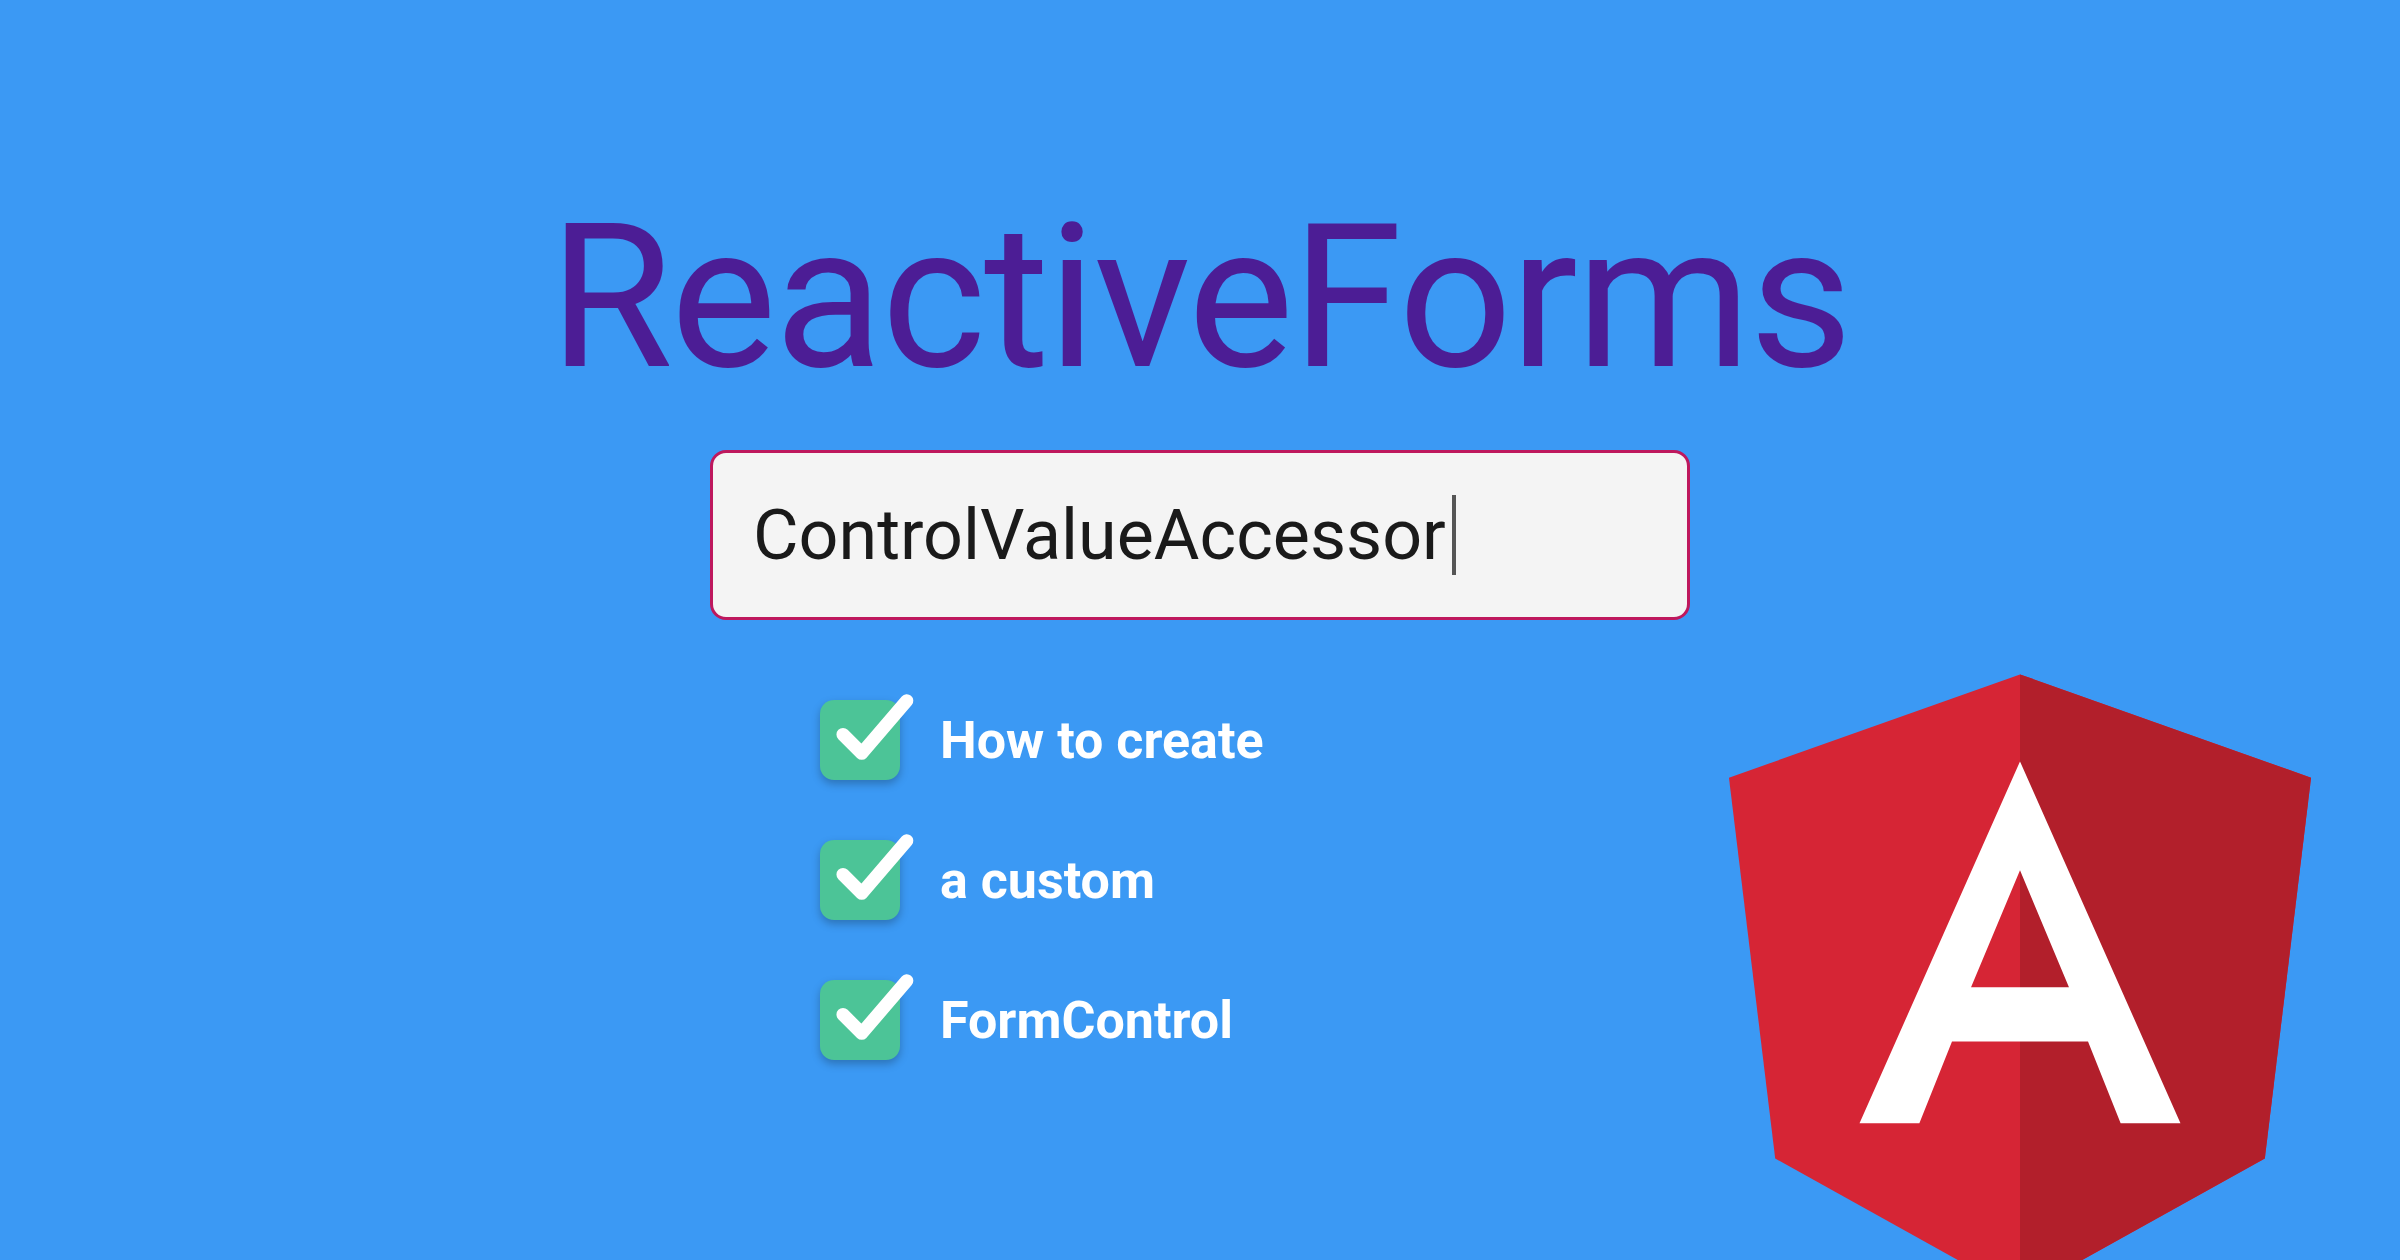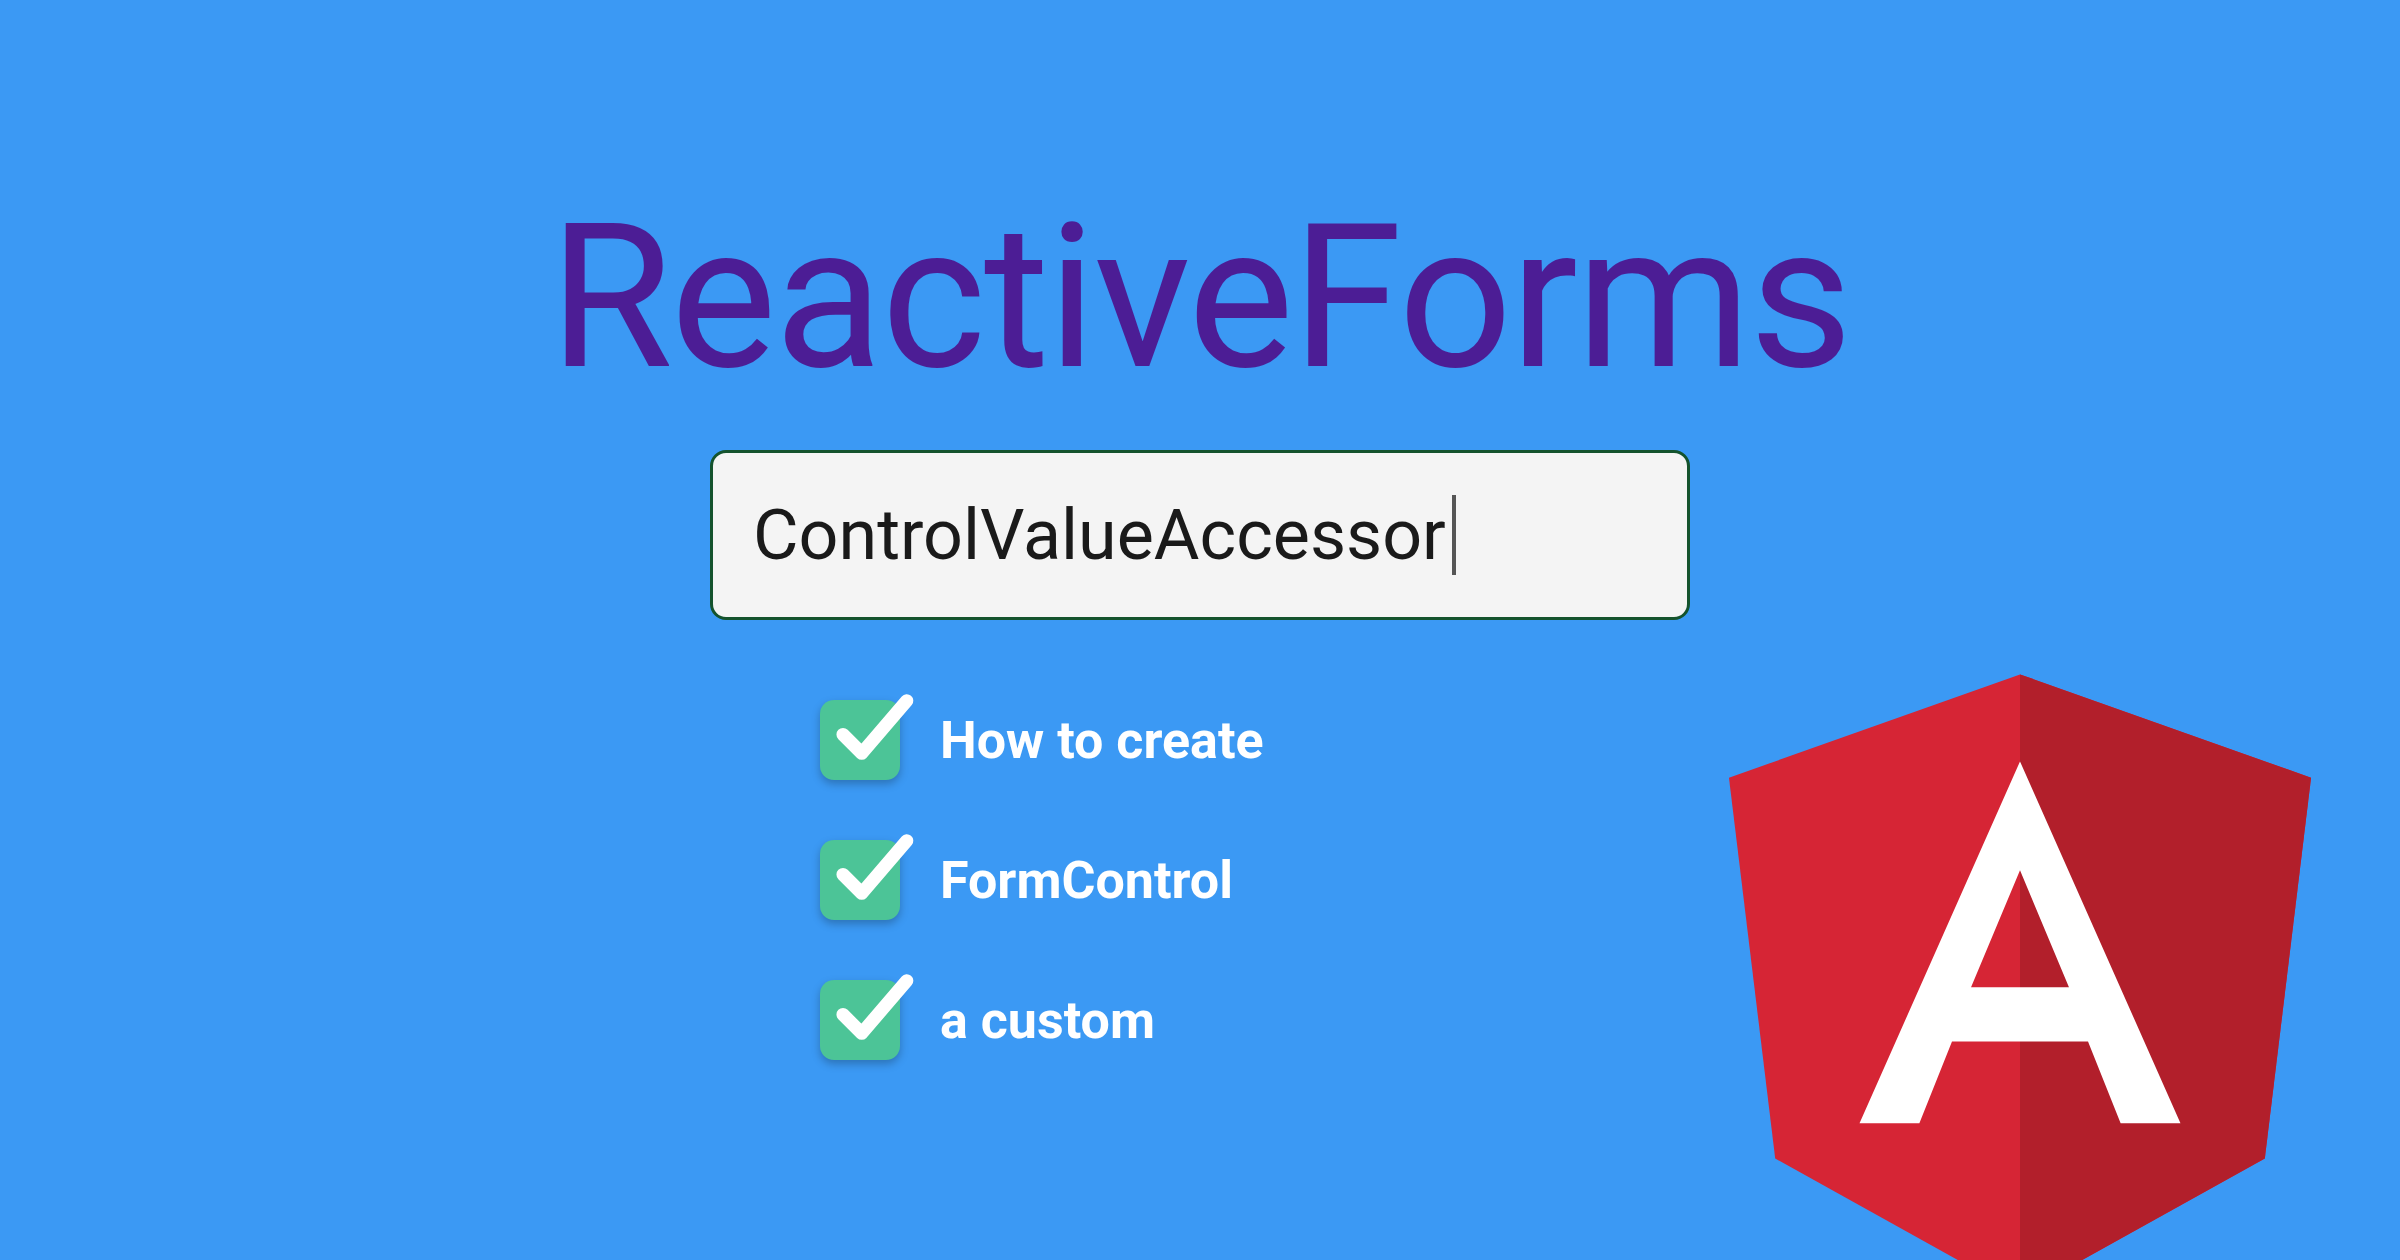--- a/index.html
+++ b/index.html
@@ -28,21 +28,21 @@
     margin-top: 40px;
   }
   .input-box {
     position: absolute;
     top: 450px;
     left: 50%;
     transform: translateX(-50%);
     width: 980px;
     height: 170px;
     background: #f4f4f4;
-    border: 3px solid #14532d;
+    border: 3px solid #be185d;
     border-radius: 16px;
     display: flex;
     align-items: center;
     padding-left: 40px;
   }
   .input-text {
     font-size: 70px;
     color: #1a1a1a;
     font-weight: 400;
   }
@@ -116,29 +116,29 @@
         </svg>
       </div>
       <span class="bullet-label">How to create</span>
     </div>
     <div class="bullet">
       <div class="checkbox">
         <svg viewBox="0 0 24 24" fill="none" stroke="#ffffff" stroke-width="3.5" stroke-linecap="round" stroke-linejoin="round">
           <polyline points="4 14 9 19 21 5"></polyline>
         </svg>
       </div>
-      <span class="bullet-label">FormControl</span>
+      <span class="bullet-label">a custom</span>
     </div>
     <div class="bullet">
       <div class="checkbox">
         <svg viewBox="0 0 24 24" fill="none" stroke="#ffffff" stroke-width="3.5" stroke-linecap="round" stroke-linejoin="round">
           <polyline points="4 14 9 19 21 5"></polyline>
         </svg>
       </div>
-      <span class="bullet-label">a custom</span>
+      <span class="bullet-label">FormControl</span>
     </div>
   </div>
 
   <svg class="angular-logo" viewBox="0 0 250 250">
     <polygon fill="#d62535" points="125,20 232,58 215,198 125,248 35,198 18,58"></polygon>
     <polygon fill="#b21f2b" points="125,20 125,248 215,198 232,58"></polygon>
     <path fill="#ffffff" d="M125,52 L66,185 L88,185 L100,155 L150,155 L162,185 L184,185 L125,52 Z M125,92 L143,135 L107,135 L125,92 Z"></path>
   </svg>
 
 </div>

